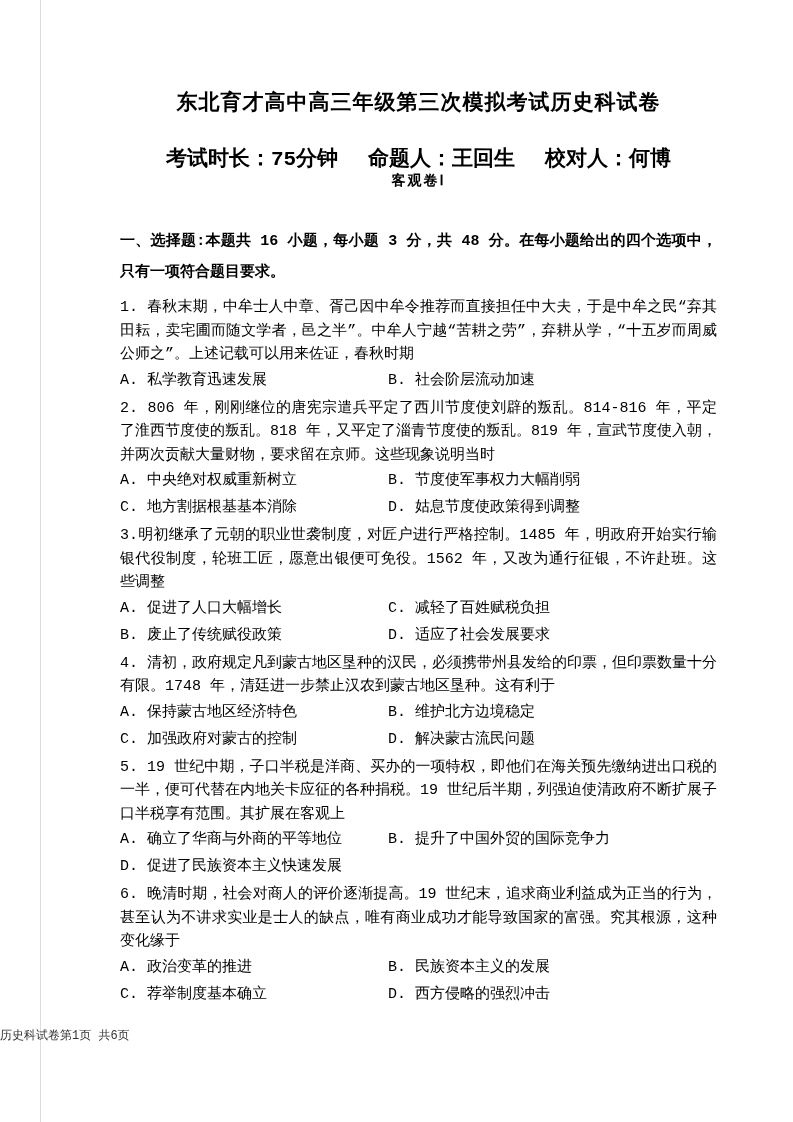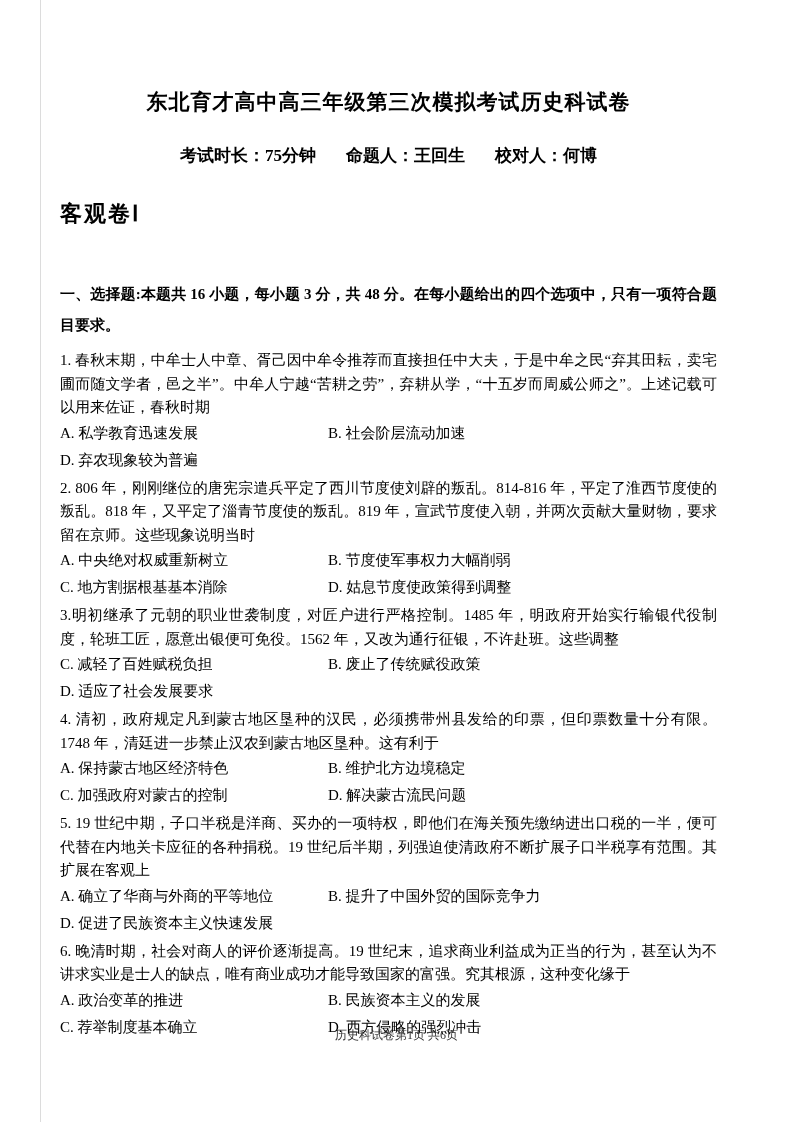--- a/index.html
+++ b/index.html
@@ -18,43 +18,43 @@
   .margin-line {
     position: absolute;
     left: 40px;
     top: 0;
     bottom: 0;
     width: 1px;
     background: #dcdcdc;
   }
   .page {
     position: relative;
-    padding: 88px 76px 0 60px;
+    padding: 88px 76px 0 120px;
     box-sizing: border-box;
     height: 100%;
+    font-family: Liberation Mono, monospace;
   }
   .title {
     margin: 0 0 28px 0;
     text-align: center;
     font-size: 21px;
     font-weight: bold;
     letter-spacing: 1px;
   }
   .meta {
     display: flex;
     justify-content: center;
     gap: 30px;
-    font-size: 17px;
+    font-size: 21px;
     font-weight: bold;
-    margin-bottom: 32px;
   }
   .section-title {
-    margin: 0 0 50px 0;
-    text-align: left;
-    font-size: 22px;
+    margin: 0 0 36px 0;
+    text-align: center;
+    font-size: 14px;
     font-weight: bold;
     letter-spacing: 2px;
   }
   .instructions {
     margin: 0 0 8px 0;
     font-size: 15px;
     font-weight: bold;
     line-height: 31px;
     text-align: justify;
   }
@@ -74,21 +74,20 @@
     line-height: 27px;
   }
   .option {
     white-space: nowrap;
   }
   .footer {
     position: absolute;
     left: 0;
     right: 0;
     bottom: 78px;
-    text-align: center;
     font-size: 12px;
     color: #333333;
   }
 </style>
 </head>
 <body>
 
 <div class="margin-line"></div>
 
 <div class="page">
@@ -105,37 +104,37 @@
 
   <p class="instructions">一、选择题:本题共 16 小题，每小题 3 分，共 48 分。在每小题给出的四个选项中，只有一项符合题目要求。</p>
 
   <div class="questions">
 
     <div class="question">
       <p class="stem">1. 春秋末期，中牟士人中章、胥己因中牟令推荐而直接担任中大夫，于是中牟之民“弃其田耘，卖宅圃而随文学者，邑之半”。中牟人宁越“苦耕之劳”，弃耕从学，“十五岁而周威公师之”。上述记载可以用来佐证，春秋时期</p>
       <div class="options">
         <span class="option">A. 私学教育迅速发展</span>
         <span class="option">B. 社会阶层流动加速</span>
-        <span class="option">D. 弃农现象较为普遍</span>
       </div>
     </div>
 
     <div class="question">
       <p class="stem">2. 806 年，刚刚继位的唐宪宗遣兵平定了西川节度使刘辟的叛乱。814-816 年，平定了淮西节度使的叛乱。818 年，又平定了淄青节度使的叛乱。819 年，宣武节度使入朝，并两次贡献大量财物，要求留在京师。这些现象说明当时</p>
       <div class="options">
         <span class="option">A. 中央绝对权威重新树立</span>
         <span class="option">B. 节度使军事权力大幅削弱</span>
         <span class="option">C. 地方割据根基基本消除</span>
         <span class="option">D. 姑息节度使政策得到调整</span>
       </div>
     </div>
 
     <div class="question">
       <p class="stem">3.明初继承了元朝的职业世袭制度，对匠户进行严格控制。1485 年，明政府开始实行输银代役制度，轮班工匠，愿意出银便可免役。1562 年，又改为通行征银，不许赴班。这些调整</p>
       <div class="options">
+        <span class="option">A. 促进了人口大幅增长</span>
         <span class="option">C. 减轻了百姓赋税负担</span>
         <span class="option">B. 废止了传统赋役政策</span>
         <span class="option">D. 适应了社会发展要求</span>
       </div>
     </div>
 
     <div class="question">
       <p class="stem">4. 清初，政府规定凡到蒙古地区垦种的汉民，必须携带州县发给的印票，但印票数量十分有限。1748 年，清廷进一步禁止汉农到蒙古地区垦种。这有利于</p>
       <div class="options">
         <span class="option">A. 保持蒙古地区经济特色</span>

